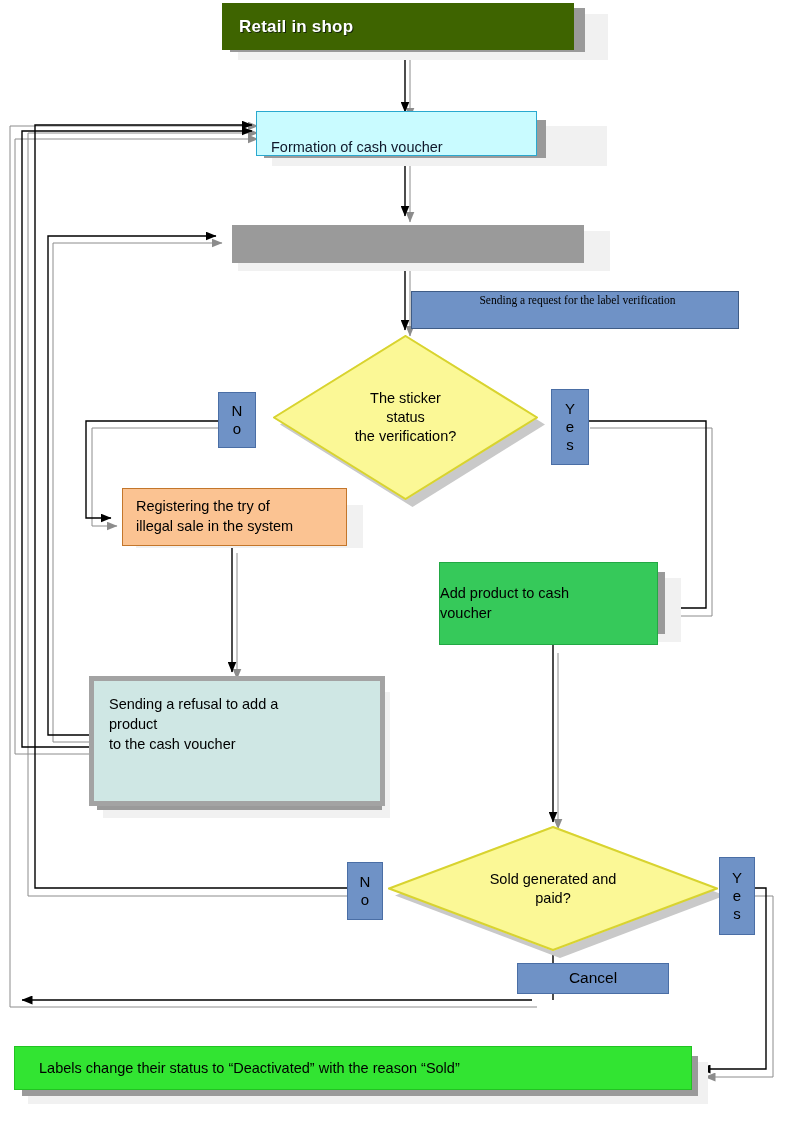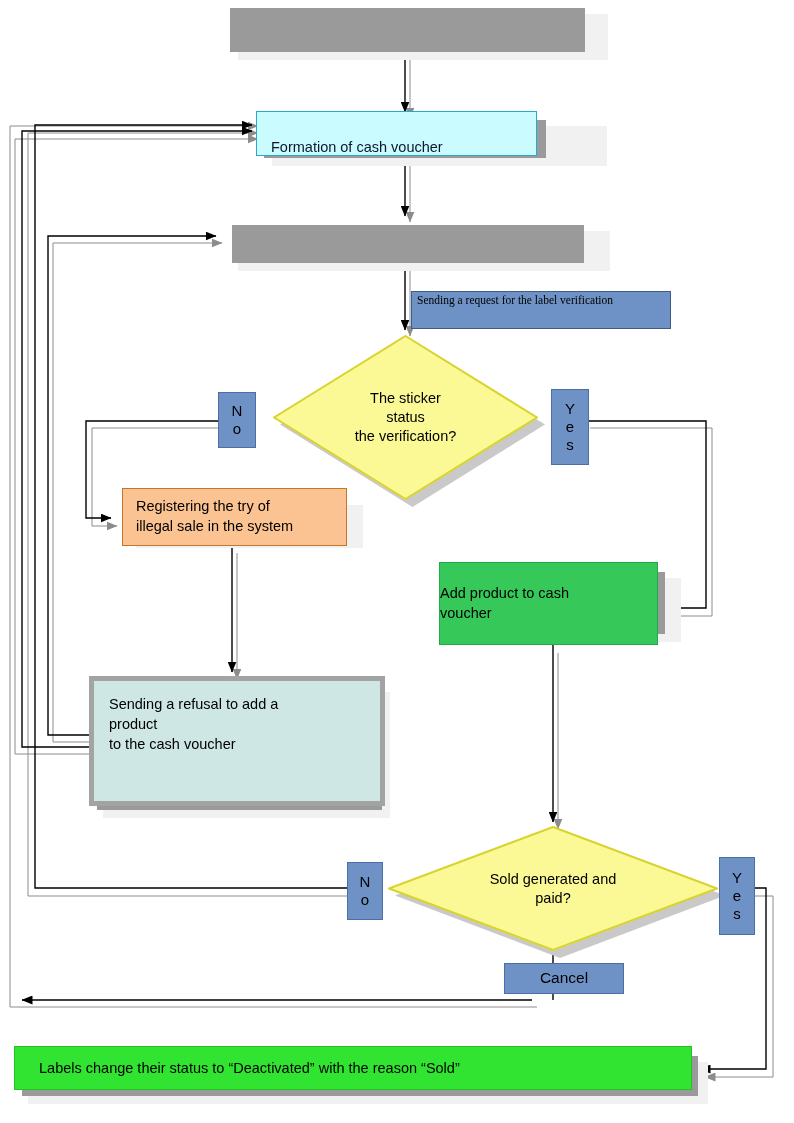--- a/index.html
+++ b/index.html
@@ -261,31 +261,34 @@
 
       <path d="M532,1000 L22,1000"></path>
       <path d="M553,935 L553,1000" stroke-width="1.4" marker-end="none"></path>
 
       <path d="M746,888 L766,888 L766,1069 L700,1069"></path>
     </g>
   </svg>
 
   <div class="shadow-light" style="left:238px; top:14px; width:370px; height:46px;"></div>
   <div class="shadow-dark" style="left:230px; top:8px; width:355px; height:44px;"></div>
+  <div class="box title-box" style="left:222px; top:3px; width:352px; height:47px;">
+    <span class="txt">Retail in shop</span>
+  </div>
 
   <div class="shadow-light" style="left:272px; top:126px; width:335px; height:40px;"></div>
   <div class="shadow-dark" style="left:264px; top:120px; width:282px; height:38px;"></div>
   <div class="box cyan-box" style="left:256px; top:111px; width:281px; height:45px;">
     <span class="txt">Formation of cash voucher</span>
   </div>
 
   <div class="shadow-light" style="left:238px; top:231px; width:372px; height:40px;"></div>
   <div class="shadow-dark" style="left:232px; top:225px; width:352px; height:38px;"></div>
 
-  <div class="box note-box" style="left:411px; top:291px; width:260px; height:38px;">
+  <div class="box note-box" style="left:411px; top:291px; width:328px; height:38px;text-align:center;">
     <span class="txt">Sending a request for the label verification</span>
   </div>
 
   <div class="diamond-wrap" style="left:273px; top:335px; width:265px; height:165px;">
     <div class="dshadow"></div>
     <div class="dface"></div>
     <svg class="dstroke" viewBox="0 0 265 165" preserveAspectRatio="none">
       <polygon points="132.5,1 264,82.5 132.5,164 1,82.5" fill="none" stroke="#d8d330" stroke-width="2"></polygon>
     </svg>
     <div class="dlabel">The sticker
@@ -340,21 +343,21 @@
     <span>N</span>
       <span>o</span>
   </div>
 
   <div class="chip" style="left:719px; top:857px; width:36px; height:78px;">
     <span>Y</span>
       <span>e</span>
       <span>s</span>
   </div>
 
-  <div class="chip horizontal" style="left:504px; top:963px; width:120px; height:31px;">
+  <div class="chip horizontal" style="left:517px; top:963px; width:152px; height:31px;">
     <span>Cancel</span>
   </div>
 
   <div class="shadow-light" style="left:28px; top:1062px; width:680px; height:42px;"></div>
   <div class="shadow-dark" style="left:22px; top:1056px; width:676px; height:40px;"></div>
   <div class="box bright-box" style="left:14px; top:1046px; width:678px; height:44px;">
     <span class="txt">Labels change their status to “Deactivated” with the reason “Sold”</span>
   </div>
 
 </div>

